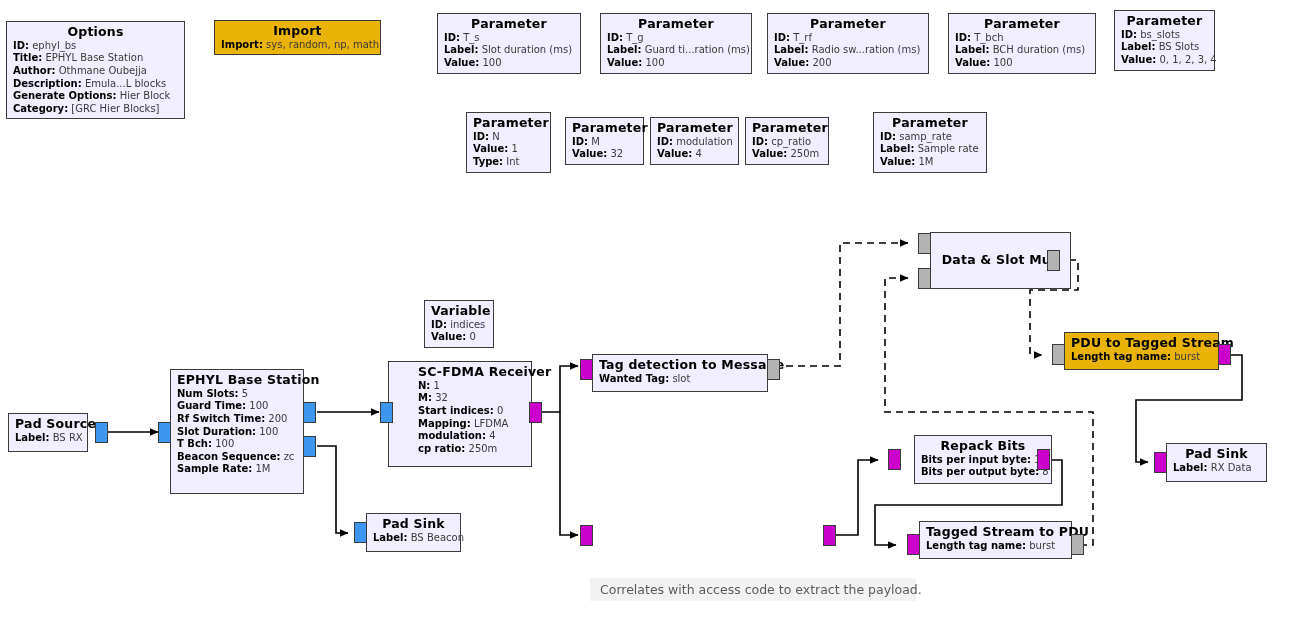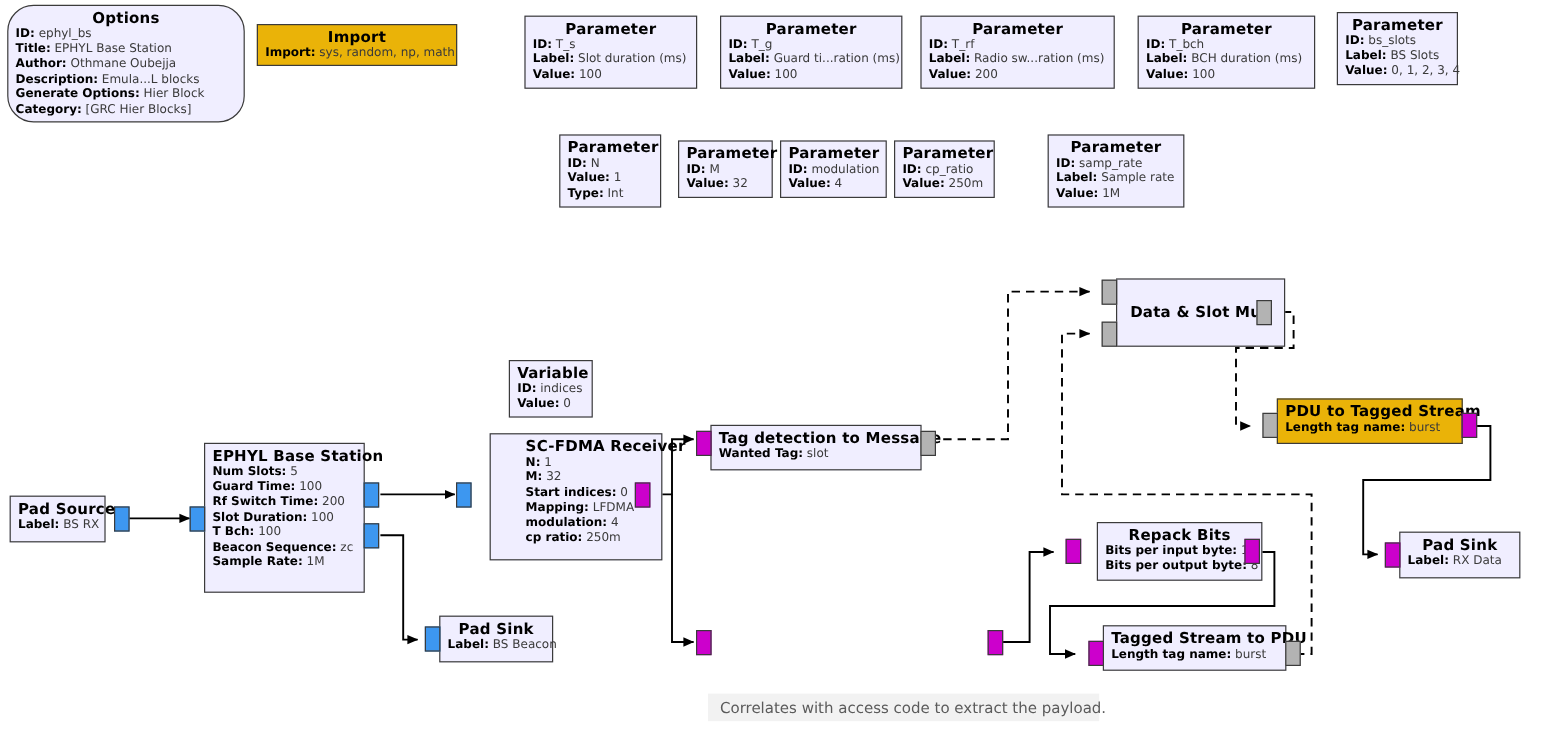--- a/index.html
+++ b/index.html
@@ -106,21 +106,21 @@
       <path d="M1057,260 L1078,260 L1078,290 L1030,290 L1030,355 L1042,355" marker-end="url(#ah)" stroke-dasharray="7,5"></path>
 
       <path d="M786,366 L840,366 L840,243 L908,243" marker-end="url(#ah)" stroke-dasharray="7,5"></path>
 
       <path d="M1080,545 L1093,545 L1093,412 L885,412 L885,278 L908,278" marker-end="url(#ah)" stroke-dasharray="7,5"></path>
 
       <path d="M1229,355 L1242,355 L1242,400 L1136,400 L1136,462 L1148,462" marker-end="url(#ah)"></path>
     </g>
   </svg>
 
-  <div class="blk" style="left:6px; top:4px; width:198px;border-radius:22px;">
+  <div class="blk" style="left:6px; top:21px; width:179px;">
     <div class="title">Options</div>
     <div class="row"><b>ID:</b> <span>ephyl_bs</span></div>
     <div class="row"><b>Title:</b> <span>EPHYL Base Station</span></div>
     <div class="row"><b>Author:</b> <span>Othmane Oubejja</span></div>
     <div class="row"><b>Description:</b> <span>Emula...L blocks</span></div>
     <div class="row"><b>Generate Options:</b> <span>Hier Block</span></div>
     <div class="row"><b>Category:</b> <span>[GRC Hier Blocks]</span></div>
   </div>
 
   <div class="blk white" style="left:214px; top:20px; width:167px;">
@@ -220,21 +220,21 @@
   <div class="port stream" style="left:158px; top:422px; width:13px; height:21px;"></div>
   <div class="port stream" style="left:303px; top:402px; width:13px; height:21px;"></div>
   <div class="port stream" style="left:303px; top:436px; width:13px; height:21px;"></div>
 
   <div class="blk" style="left:366px; top:513px; width:95px; height:39px;">
     <div class="title">Pad Sink</div>
     <div class="row"><b>Label:</b> <span>BS Beacon</span></div>
   </div>
   <div class="port stream" style="left:354px; top:522px; width:13px; height:21px;"></div>
 
-  <div class="blk" style="left:408px; top:361px; width:144px; height:106px;padding-left:29px;">
+  <div class="blk" style="left:388px; top:361px; width:144px; height:106px;padding-left:29px;">
     <div class="title left">SC-FDMA Receiver</div>
     <div class="row"><b>N:</b> <span>1</span></div>
     <div class="row"><b>M:</b> <span>32</span></div>
     <div class="row"><b>Start indices:</b> <span>0</span></div>
     <div class="row"><b>Mapping:</b> <span>LFDMA</span></div>
     <div class="row"><b>modulation:</b> <span>4</span></div>
     <div class="row"><b>cp ratio:</b> <span>250m</span></div>
   </div>
   <div class="port stream" style="left:380px; top:402px; width:13px; height:21px;"></div>
   <div class="port msg" style="left:529px; top:402px; width:13px; height:21px;"></div>

